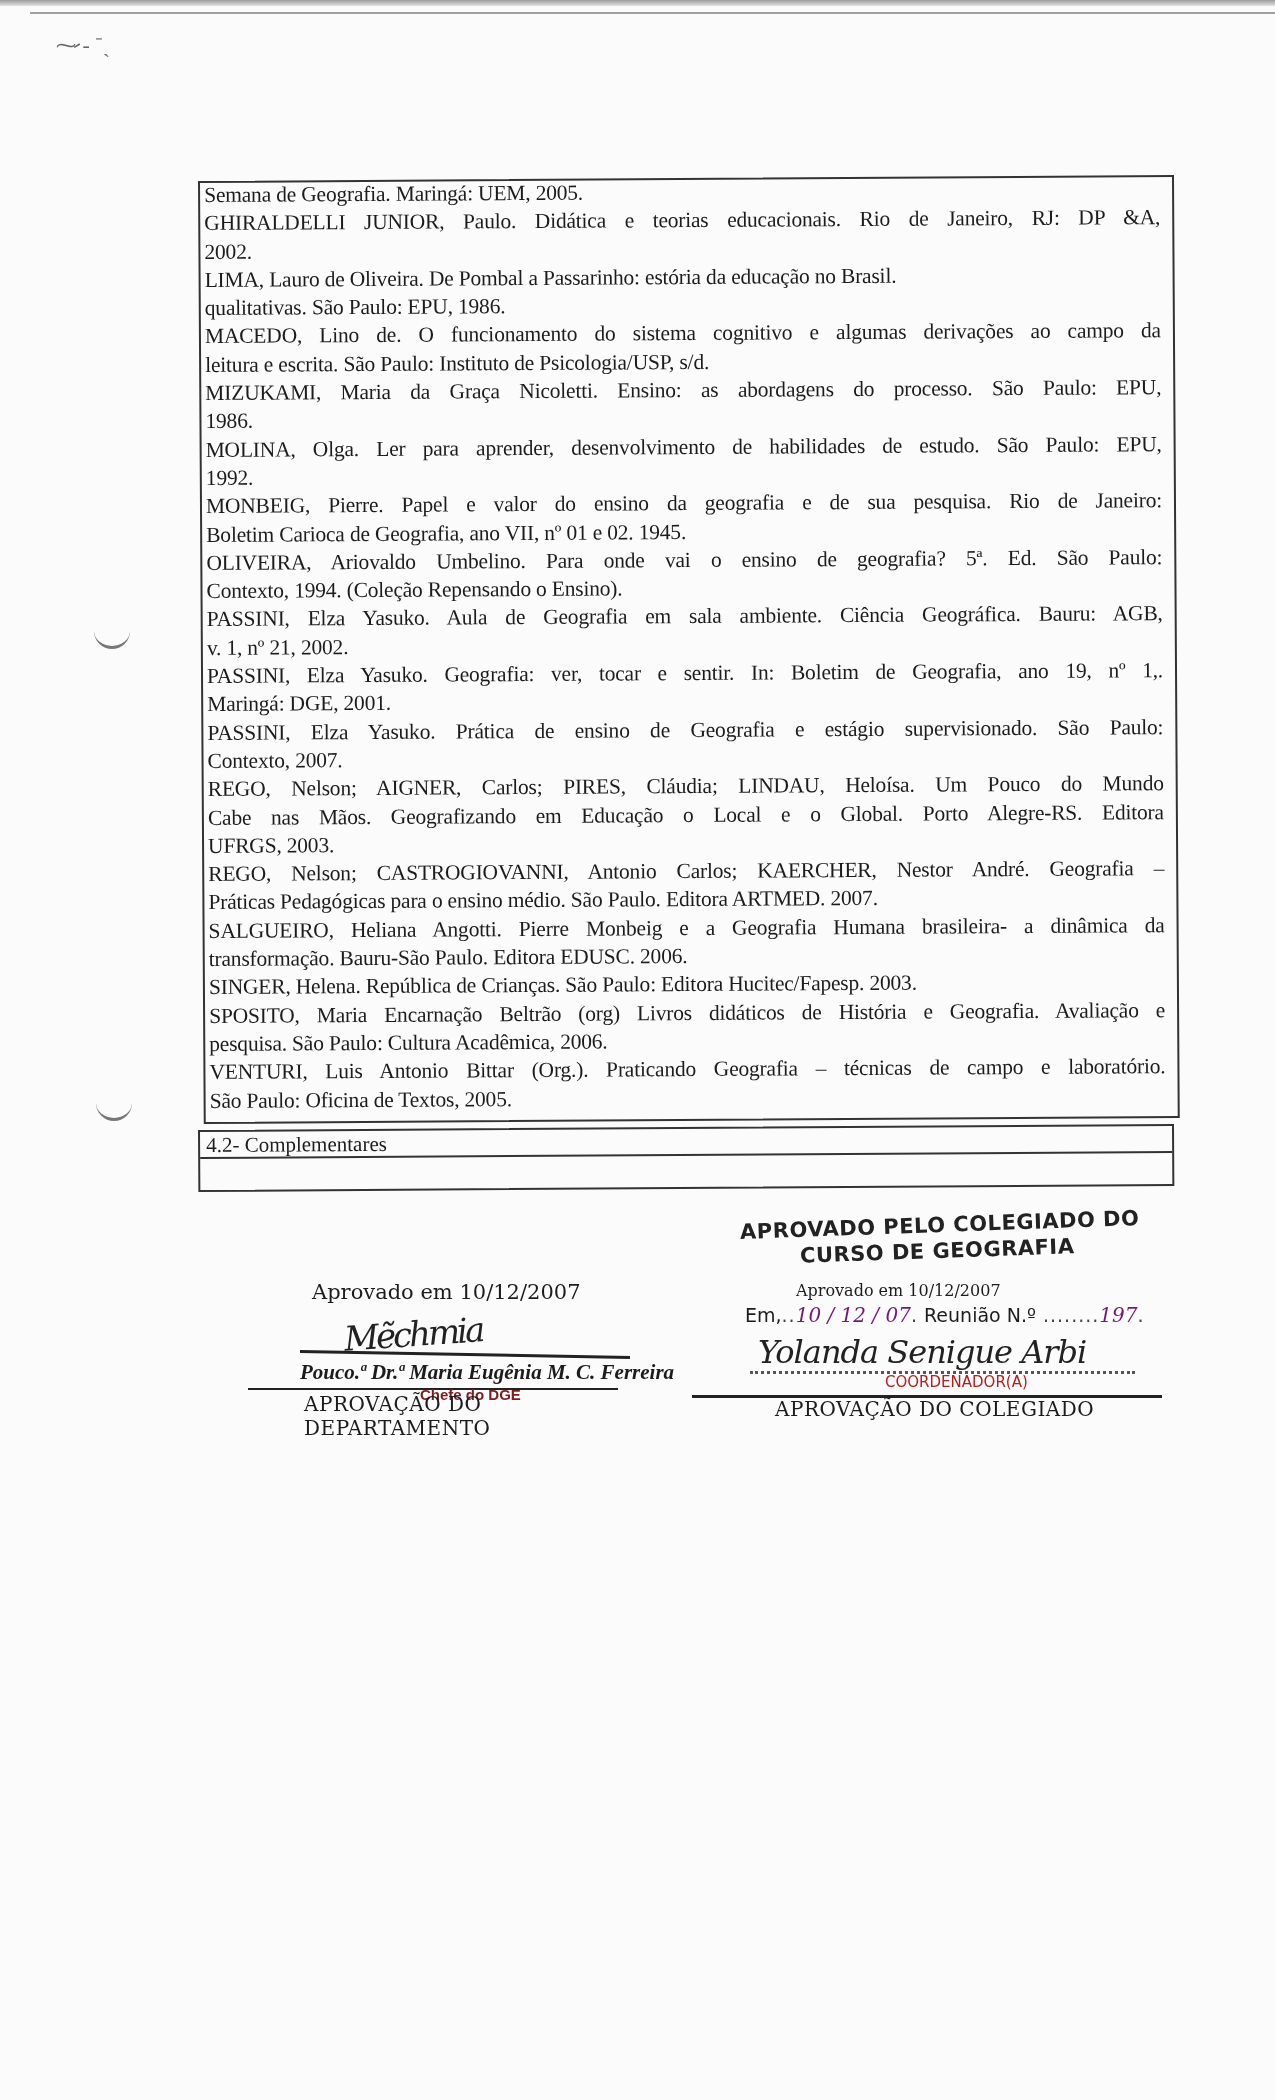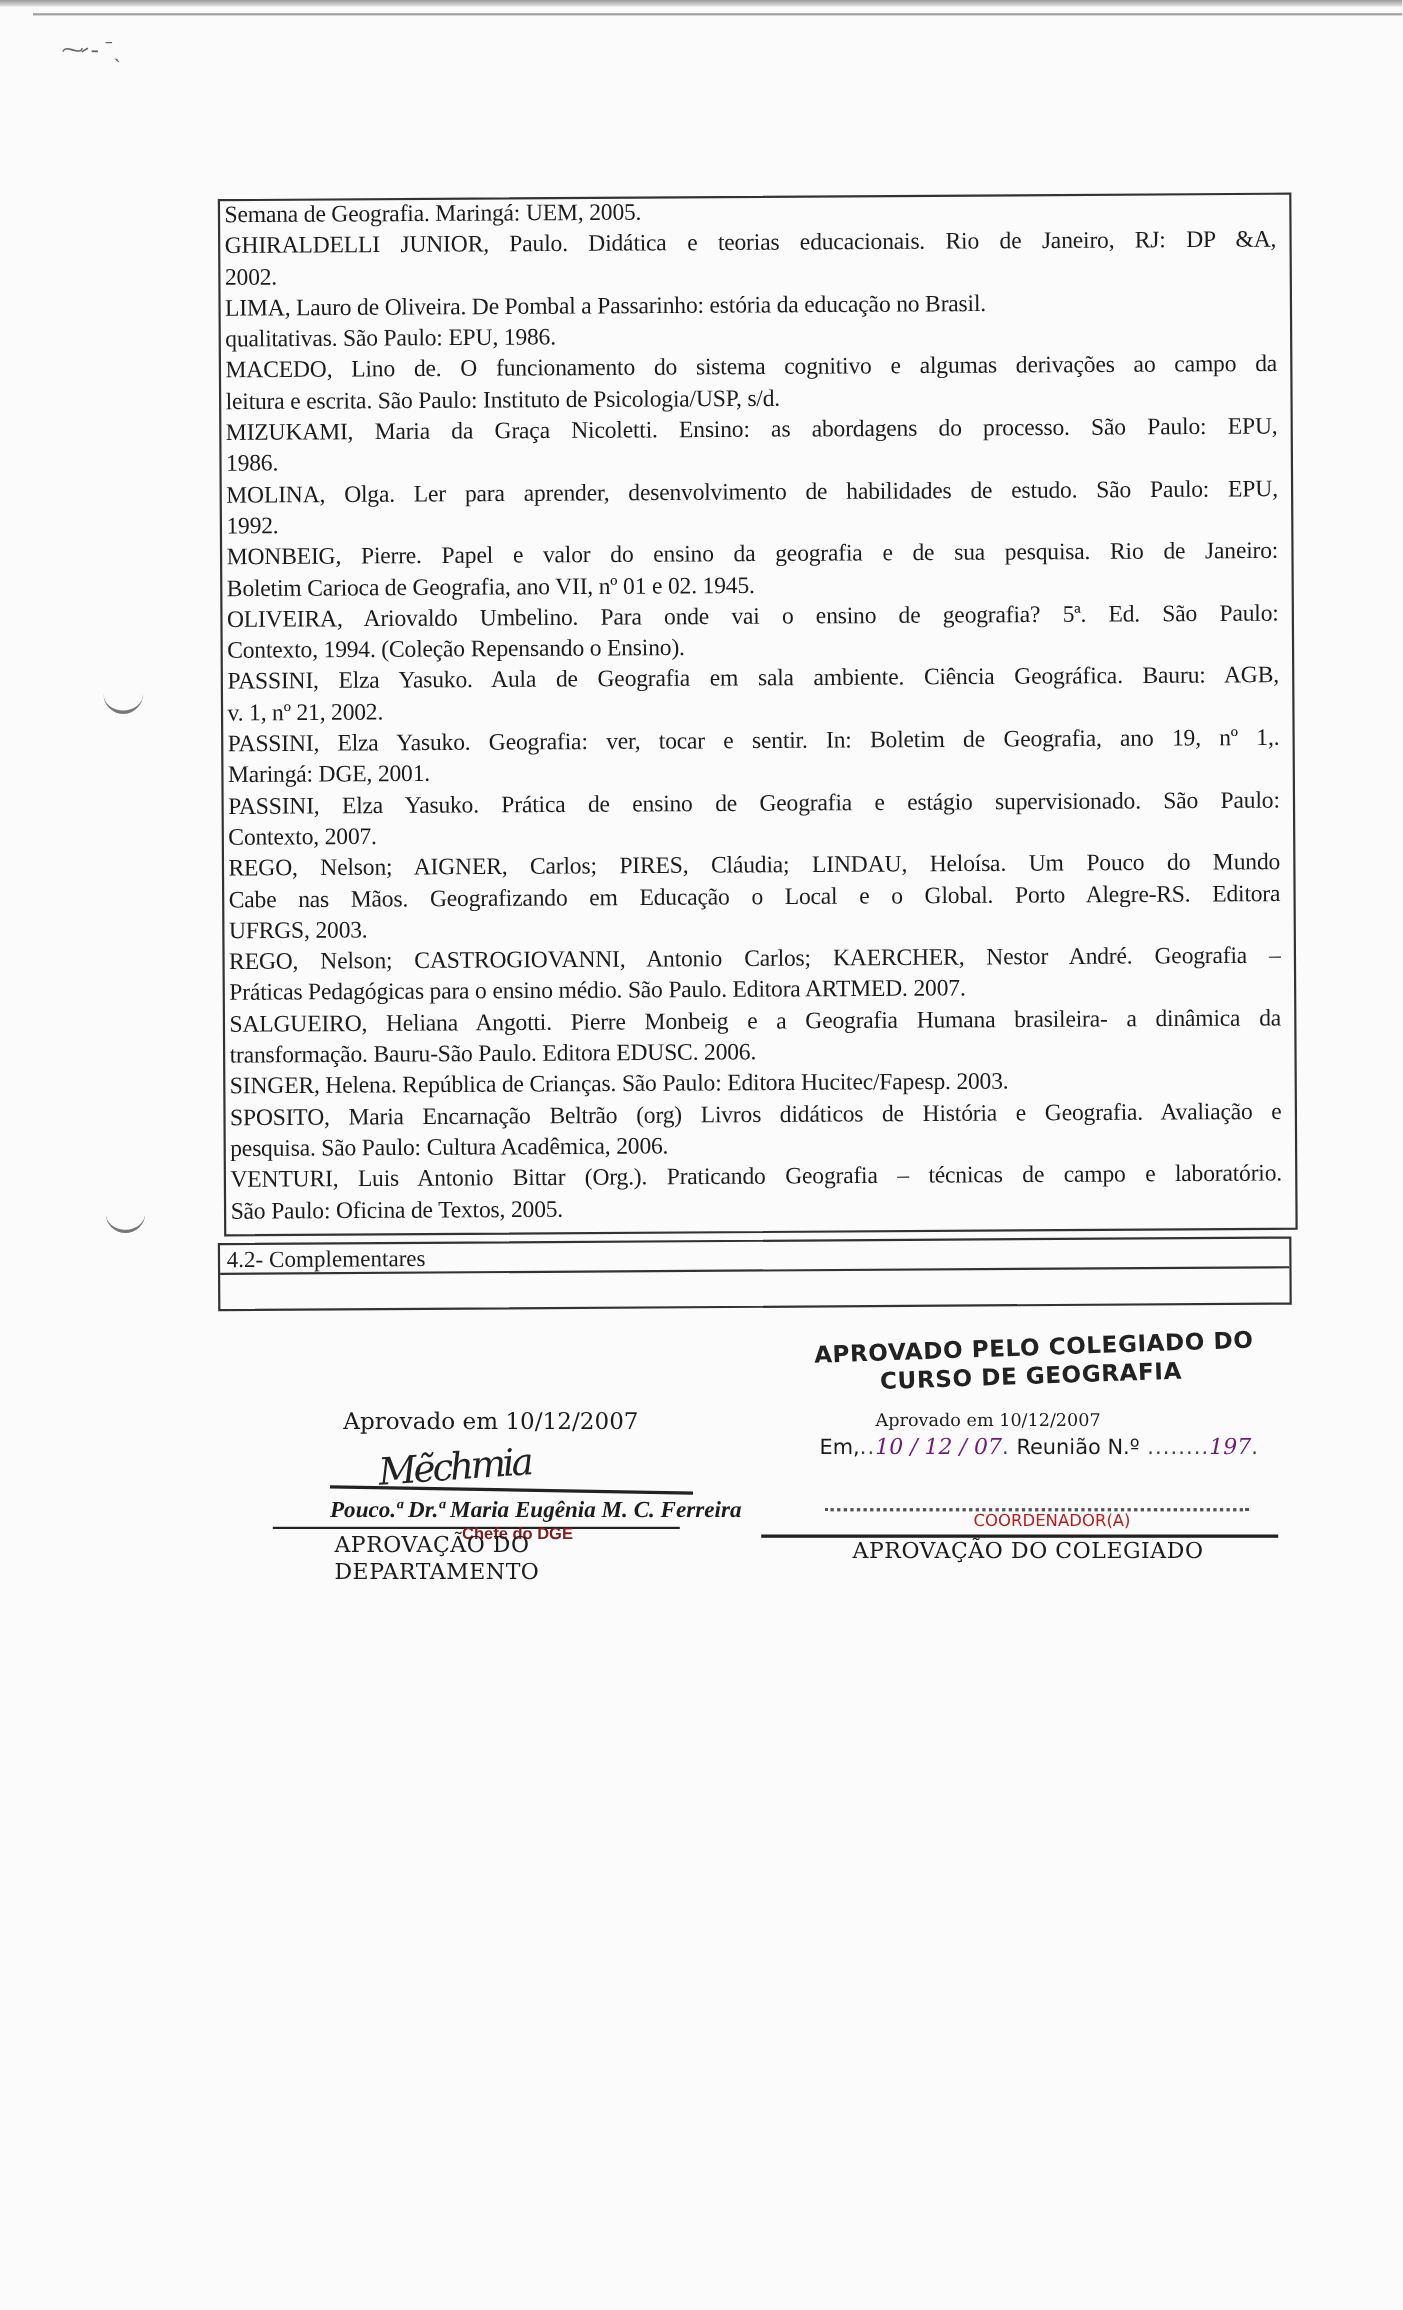--- a/index.html
+++ b/index.html
@@ -195,17 +195,18 @@
 </div>
 
 <div class="stamp-col">
   <span class="title1">APROVADO PELO COLEGIADO DO</span>
   <span class="title2">CURSO DE GEOGRAFIA</span>
   <span class="approved-date">Aprovado em 10/12/2007</span>
   <div class="em-row">
     <span>Em,</span><span class="dots">..</span><span class="handwritten">10 / 12 / 07</span><span class="dots">.</span>
     <span>Reunião N.º</span><span class="dots"> ........</span><span class="handwritten">197</span><span class="dots">.</span>
   </div>
+  <span class="signature">Yolanda Senigue Arbi</span>
   <div class="dot-line"></div>
   <span class="coord-label">COORDENADOR(A)</span>
   <div class="base-line"></div>
   <span class="caption">APROVAÇÃO DO COLEGIADO</span>
 </div>
 
 </body></html>

